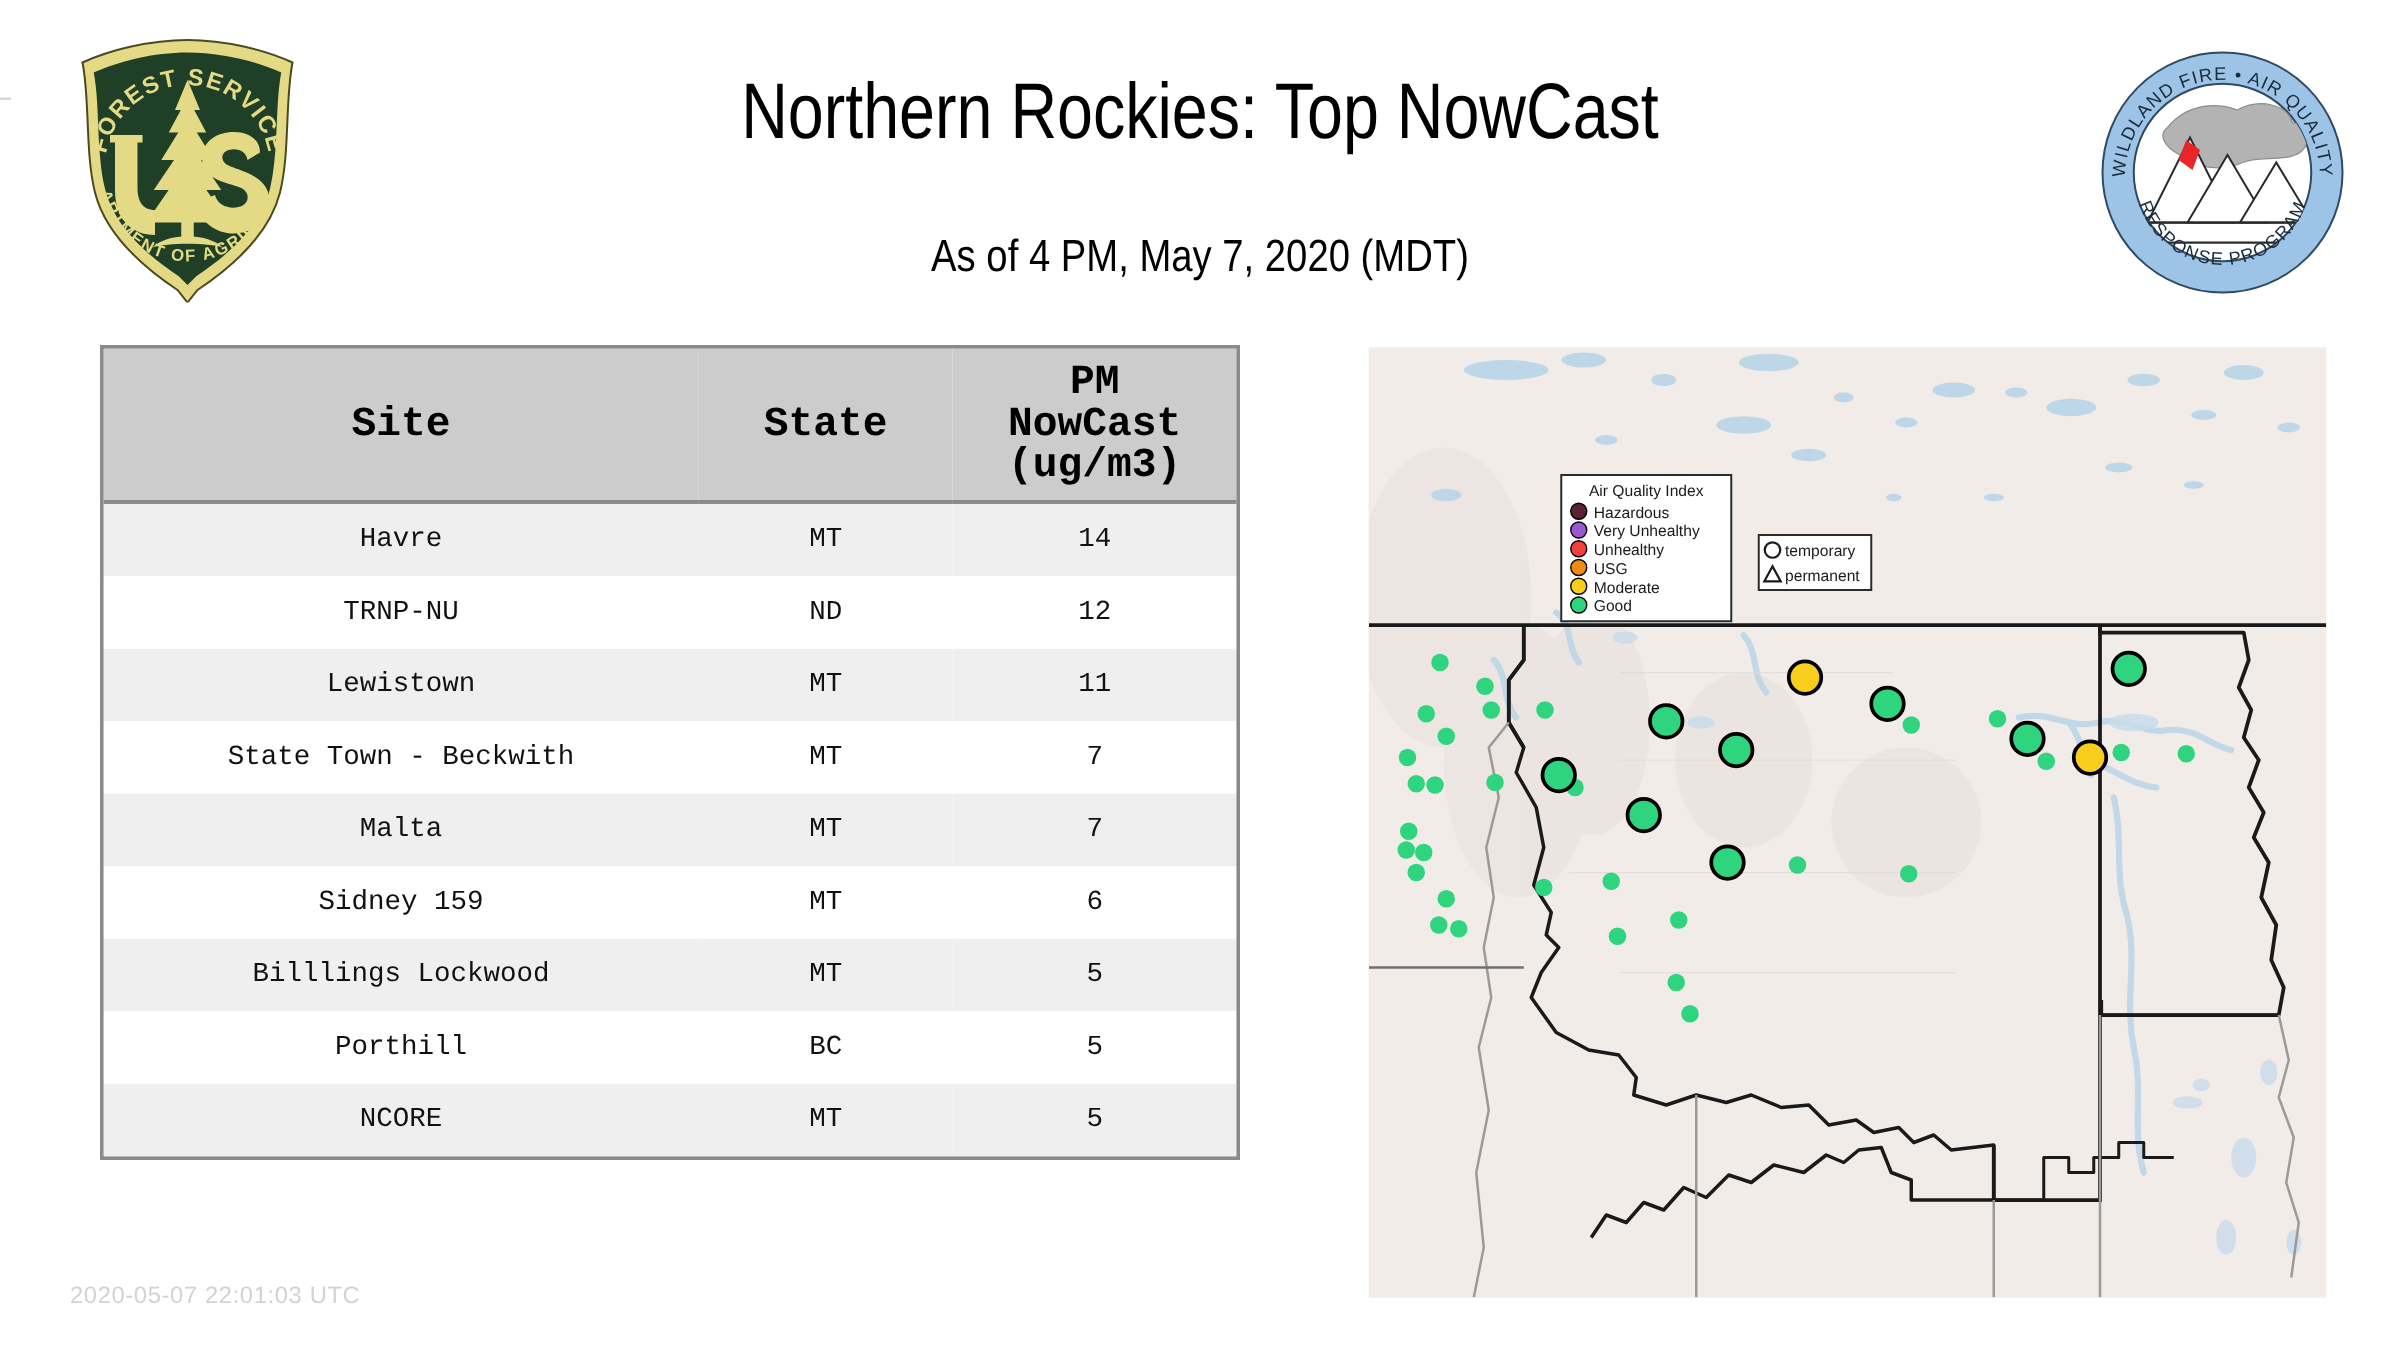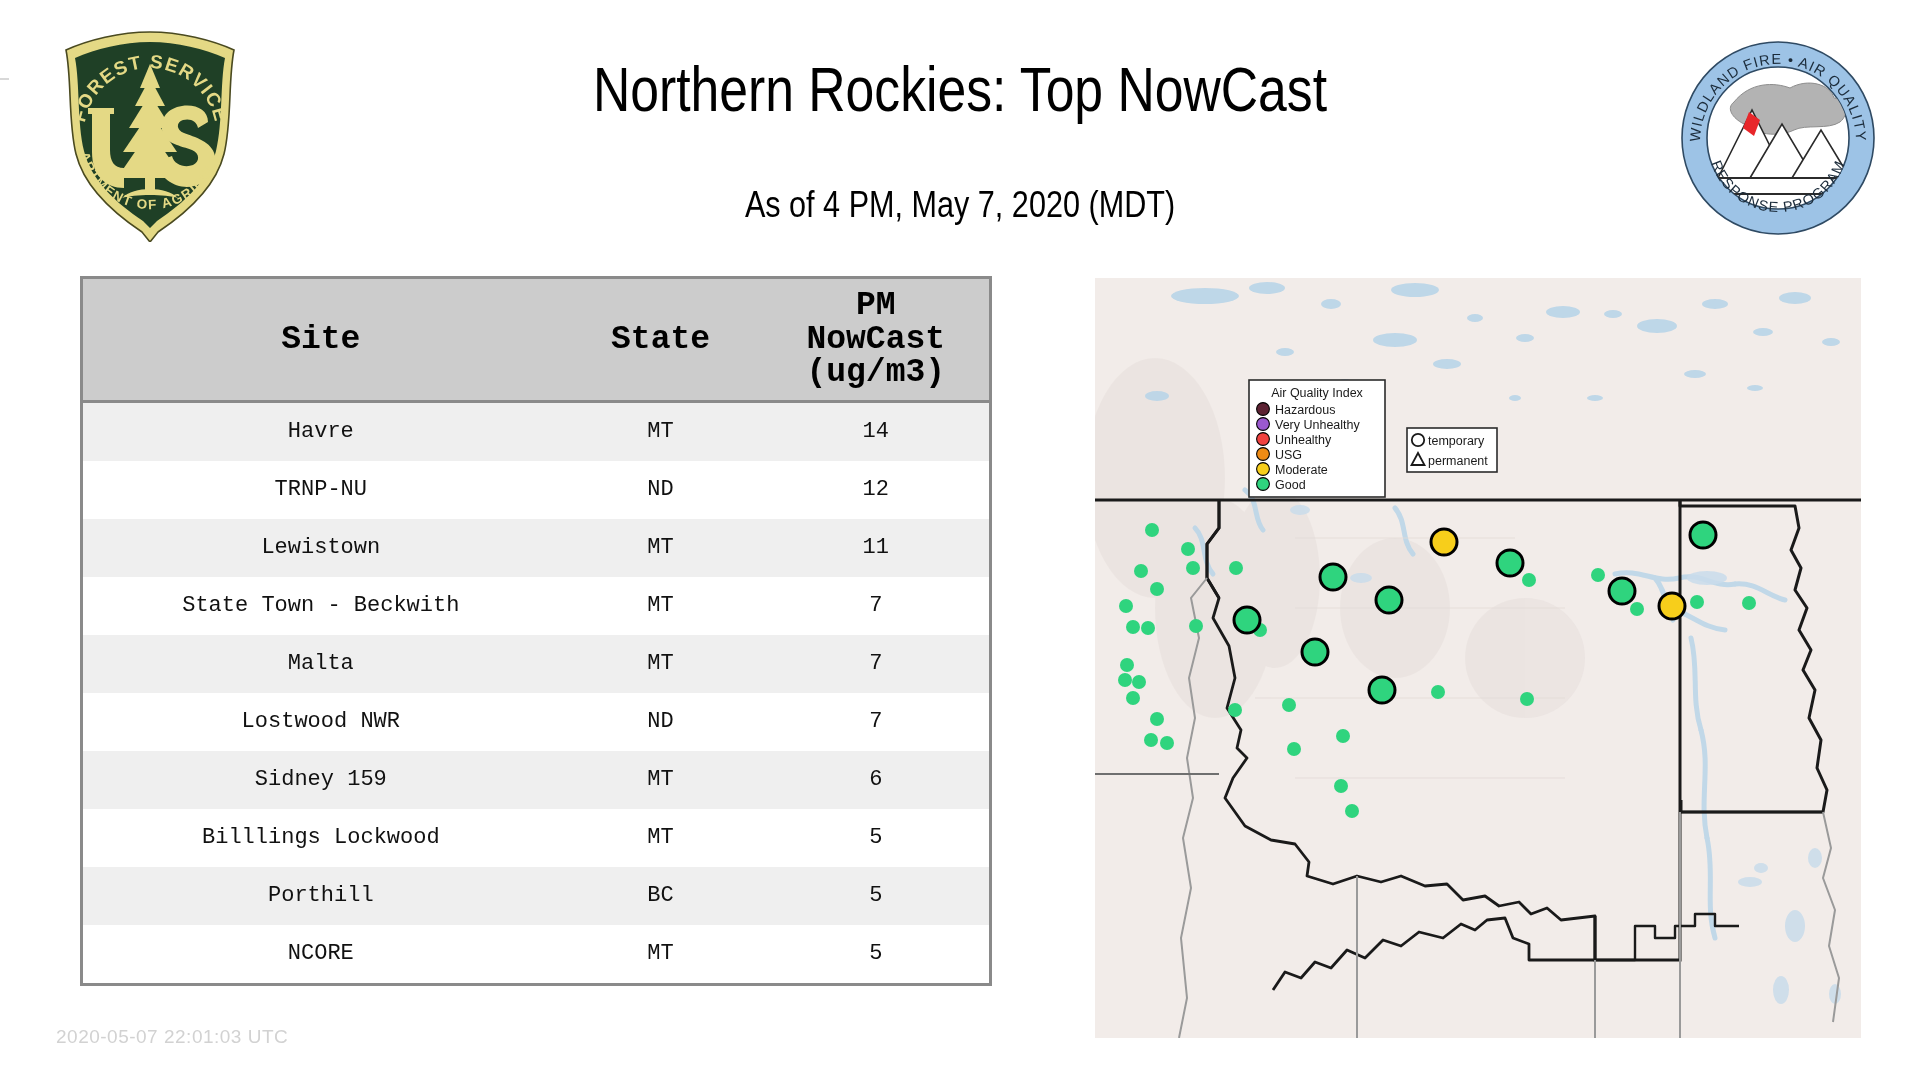--- a/index.html
+++ b/index.html
@@ -210,25 +210,20 @@
           <td>11</td>
         </tr>
         <tr>
           <td>State Town - Beckwith</td>
           <td>MT</td>
           <td>7</td>
         </tr>
         <tr>
           <td>Malta</td>
           <td>MT</td>
-          <td>7</td>
-        </tr>
-        <tr>
-          <td>Lostwood NWR</td>
-          <td>ND</td>
           <td>7</td>
         </tr>
         <tr>
           <td>Sidney 159</td>
           <td>MT</td>
           <td>6</td>
         </tr>
         <tr>
           <td>Billlings Lockwood</td>
           <td>MT</td>

